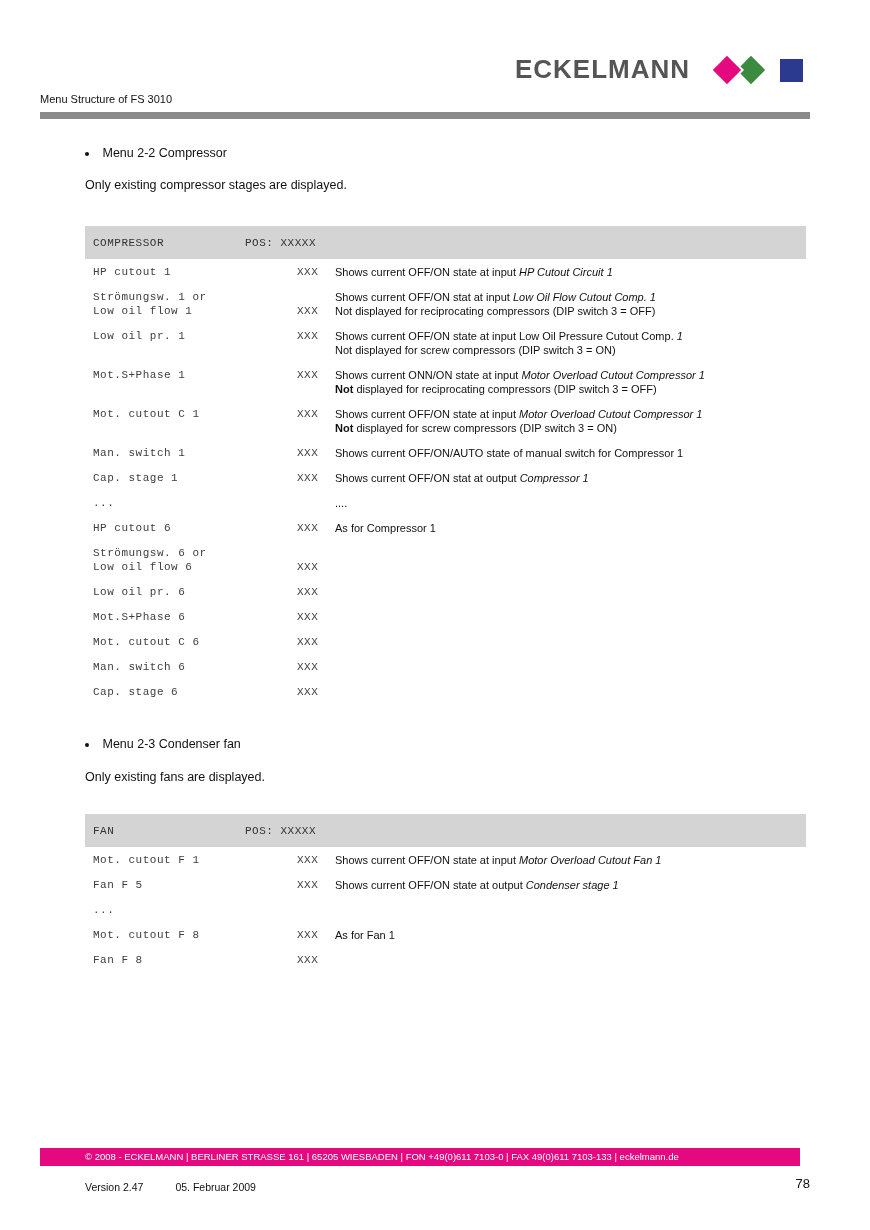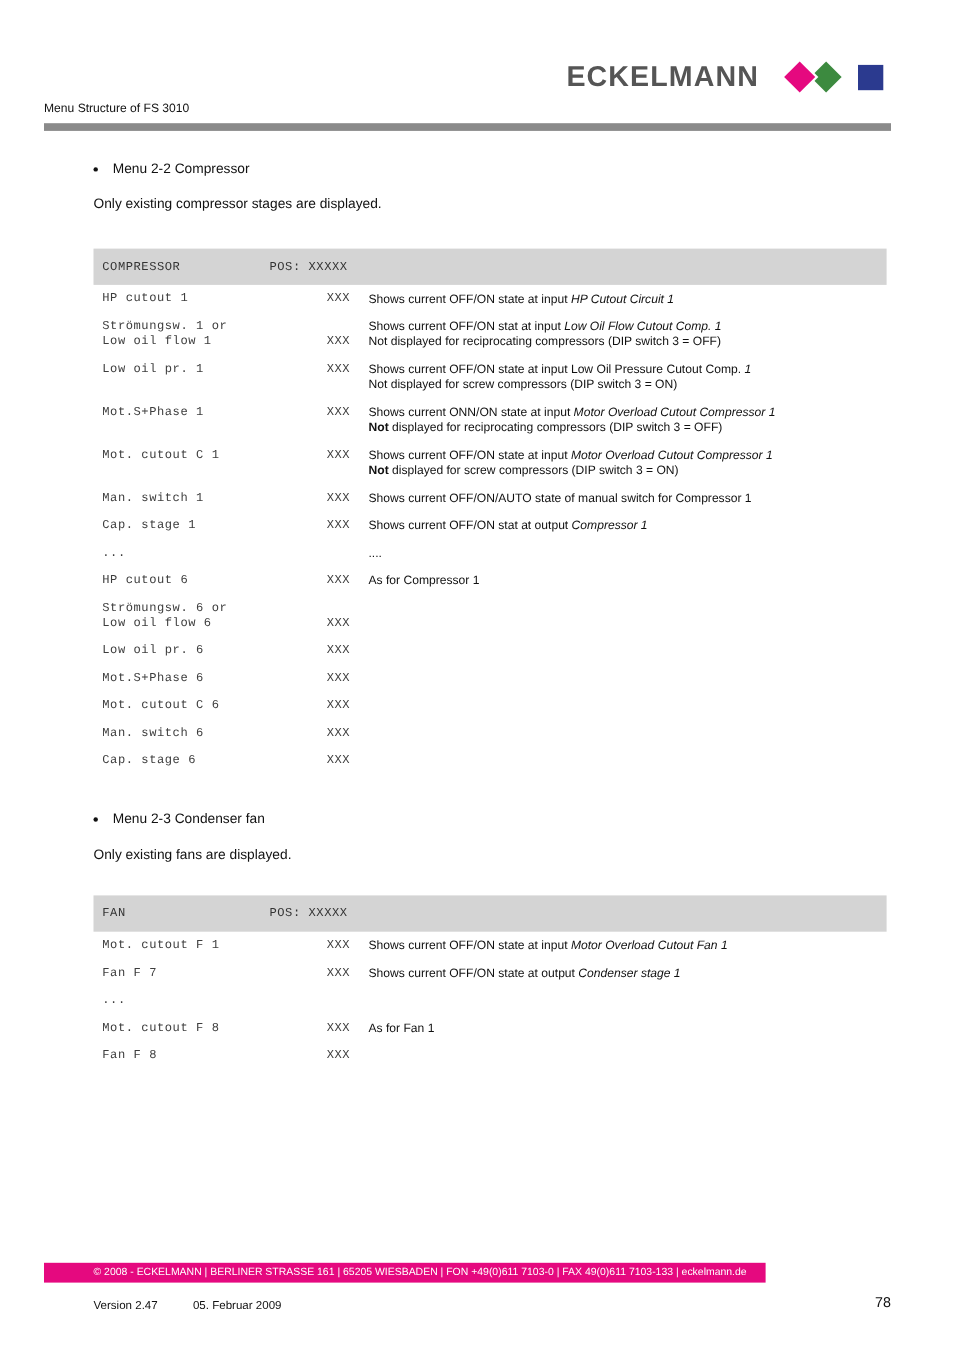--- a/index.html
+++ b/index.html
@@ -44,21 +44,21 @@
           letter-spacing:0.5px; }
   .name-cell { padding-left:8px; white-space:pre; }
   .value-cell { padding-left:52px; }
   .value-cell.valign-end { align-self:end; }
   .desc-cell { font-family:"Liberation Sans", sans-serif; font-size:11px;
                line-height:14px; color:#111; letter-spacing:0; }
   .desc-cell .it { font-style:italic; }
   .desc-cell .bd { font-weight:bold; }
 
   
-  .footer-bar { position:absolute; top:1148px; left:40px; width:656px; height:18px;
+  .footer-bar { position:absolute; top:1148px; left:40px; width:760px; height:18px;
                 background:var(--brand-pink,#e5097f); color:#fff; font-size:9.5px;
                 line-height:18px; padding-left:45px; white-space:nowrap; }
   .version-line { position:absolute; top:1181px; left:85px; font-size:10.5px; color:#111; }
   .version-line .date { margin-left:32px; }
   .page-number { position:absolute; top:1176px; right:60px; font-size:13px; color:#111; }
 </style>
 </head>
 <body>
 
 <div class="page">
@@ -196,21 +196,21 @@
     </div>
     <div>
         <div class="trow">
           <div class="cell name-cell"><div>Mot. cutout F 1</div></div>
           <div class="cell value-cell">XXX</div>
           <div class="cell desc-cell">
             <div><span>Shows current OFF/ON state at input </span><span class="it">Motor Overload Cutout Fan 1</span></div>
           </div>
         </div>
         <div class="trow">
-          <div class="cell name-cell"><div>Fan F 7</div></div>
+          <div class="cell name-cell"><div>Fan F 5</div></div>
           <div class="cell value-cell">XXX</div>
           <div class="cell desc-cell">
             <div><span>Shows current OFF/ON state at output </span><span class="it">Condenser stage 1</span></div>
           </div>
         </div>
         <div class="trow">
           <div class="cell name-cell"><div>...</div></div>
           <div class="cell value-cell"></div>
           <div class="cell desc-cell"></div>
         </div>

